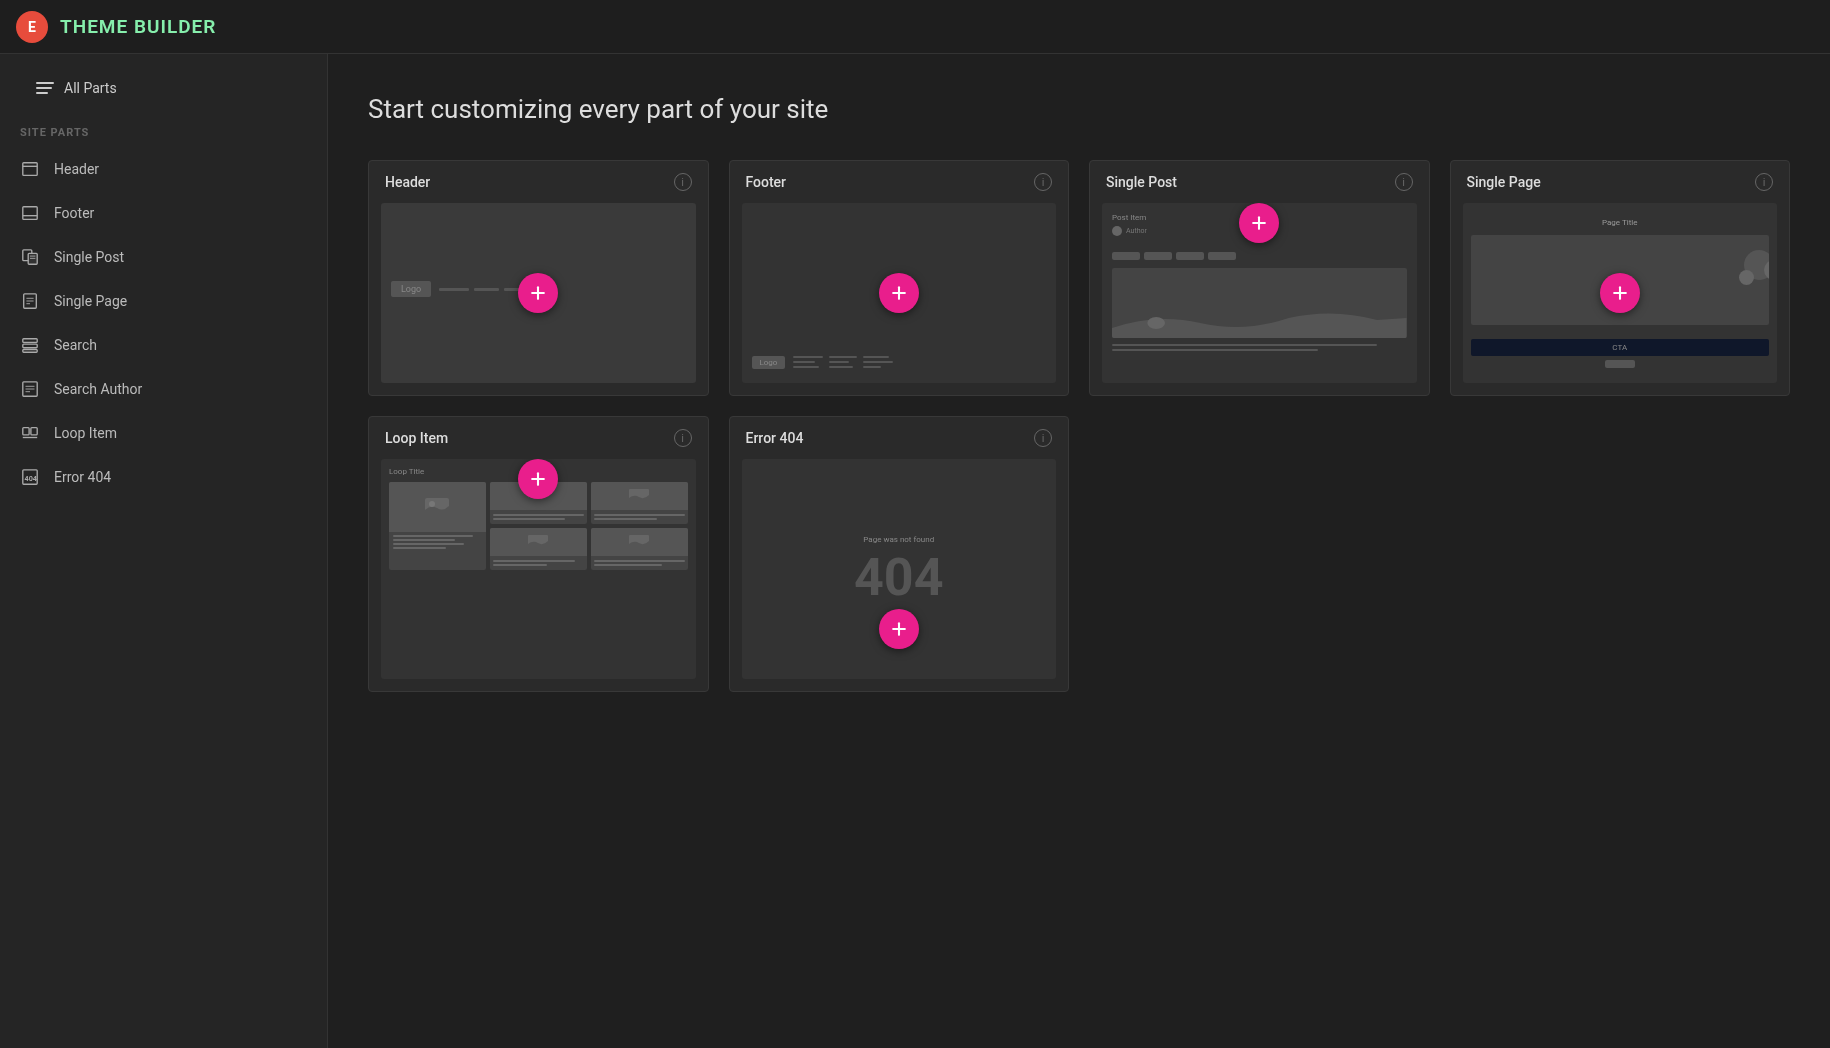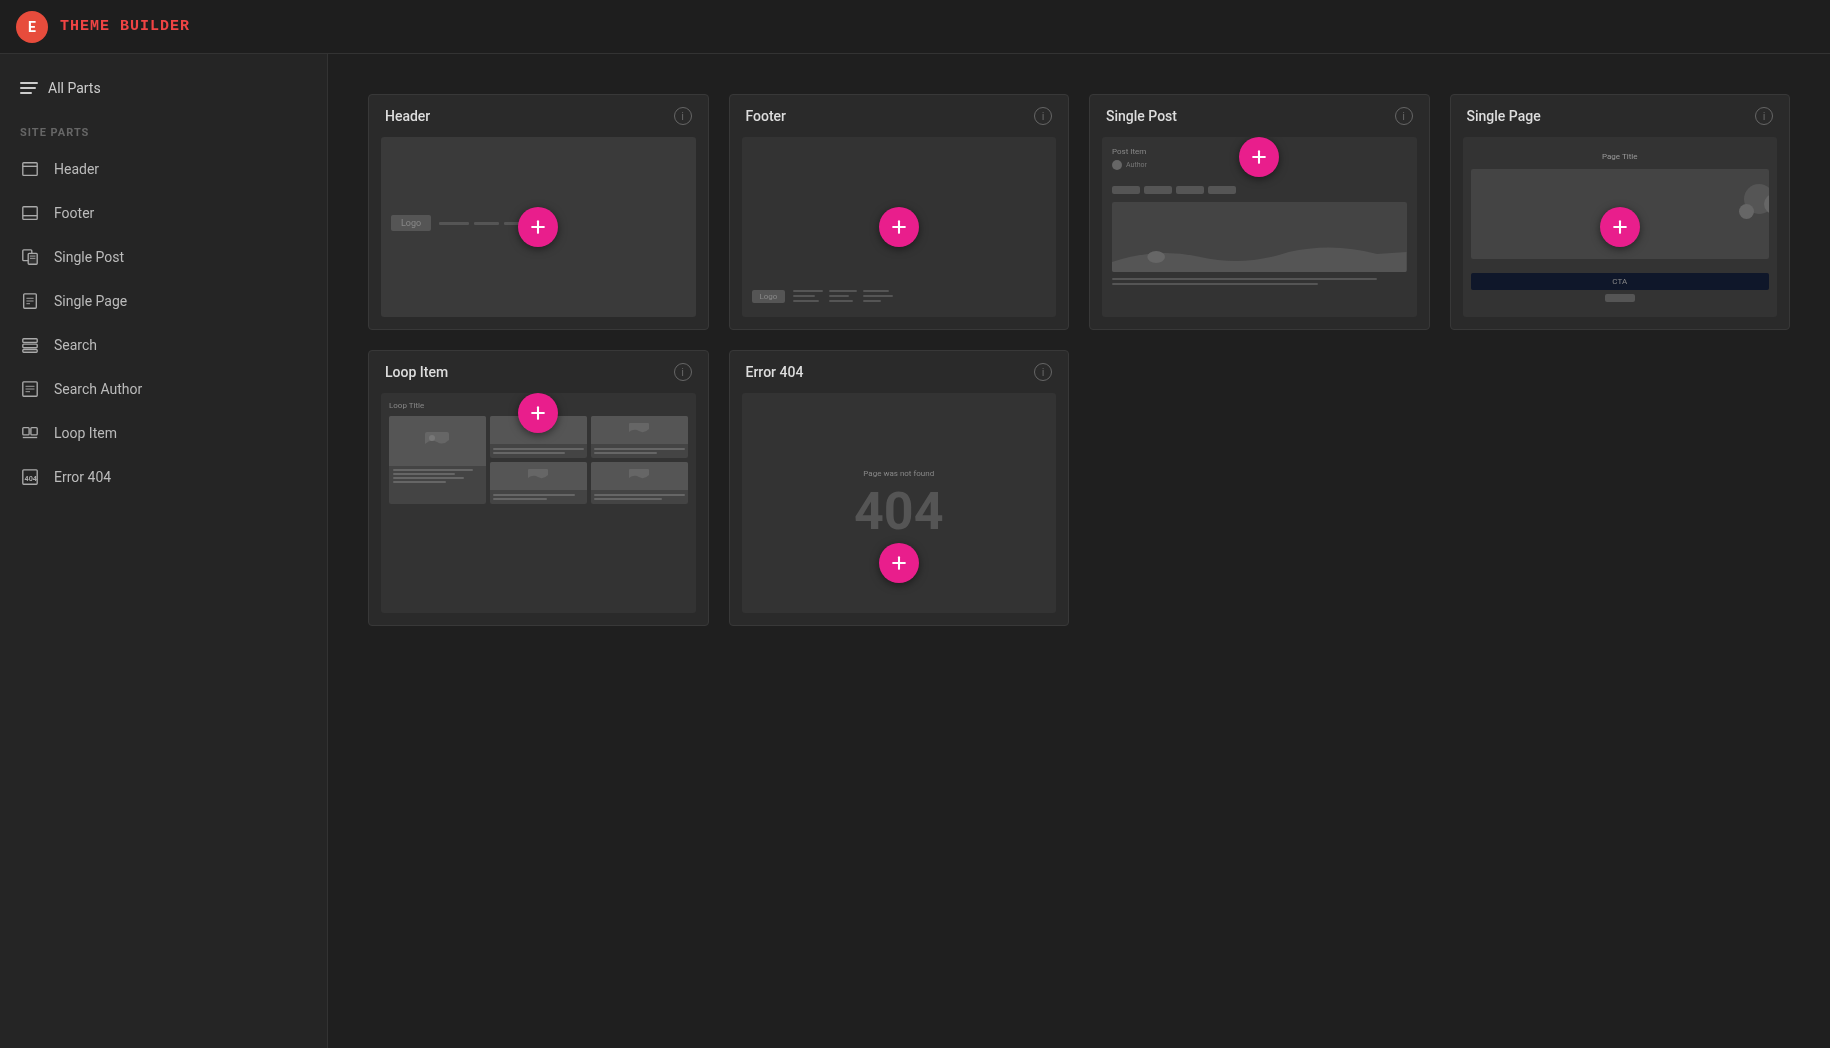--- a/index.html
+++ b/index.html
@@ -28,47 +28,46 @@
       background: #e74c3c;
       border-radius: 50%;
       display: flex;
       align-items: center;
       justify-content: center;
       color: #fff;
       font-weight: bold;
       font-size: 14px;
     }
     .topbar-title {
-      color: #ef4444;
-      font-size: 15px;
+      color: #86efac;
+      font-size: 19px;
       font-weight: 600;
       letter-spacing: 1px;
       text-transform: uppercase;
-      font-family: Liberation Mono, monospace;
     }
 
     
     .layout {
       display: flex;
       height: calc(1048px - 54px);
     }
 
     
     .sidebar {
       width: 328px;
       background: #252525;
       border-right: 1px solid #333;
       padding: 16px 0;
       flex-shrink: 0;
     }
     .sidebar-all-parts {
       display: flex;
       align-items: center;
       gap: 10px;
-      padding: 10px 20px;
+      padding: 10px 36px;
       color: #ccc;
       font-size: 14px;
       cursor: pointer;
     }
     .hamburger-icon {
       display: flex;
       flex-direction: column;
       gap: 3px;
     }
     .hamburger-icon span {
@@ -554,20 +553,21 @@
           <rect x="2" y="2" width="16" height="16" rx="1" stroke="#aaa" stroke-width="1.5" fill="none"></rect>
           <text x="4" y="14" font-size="8" fill="#aaa" font-weight="bold">404</text>
         </svg>
       </div>
       <span>Error 404</span>
     </div>
 
   </div>
 
   <div class="main">
+    <h1 class="main-title">Start customizing every part of your site</h1>
 
     <div class="cards-grid">
 
       <div class="card">
         <div class="card-header">
           <span class="card-title">Header</span>
           <div class="info-icon">i</div>
         </div>
         <div class="card-preview header-preview">
           <div class="header-preview-inner">

